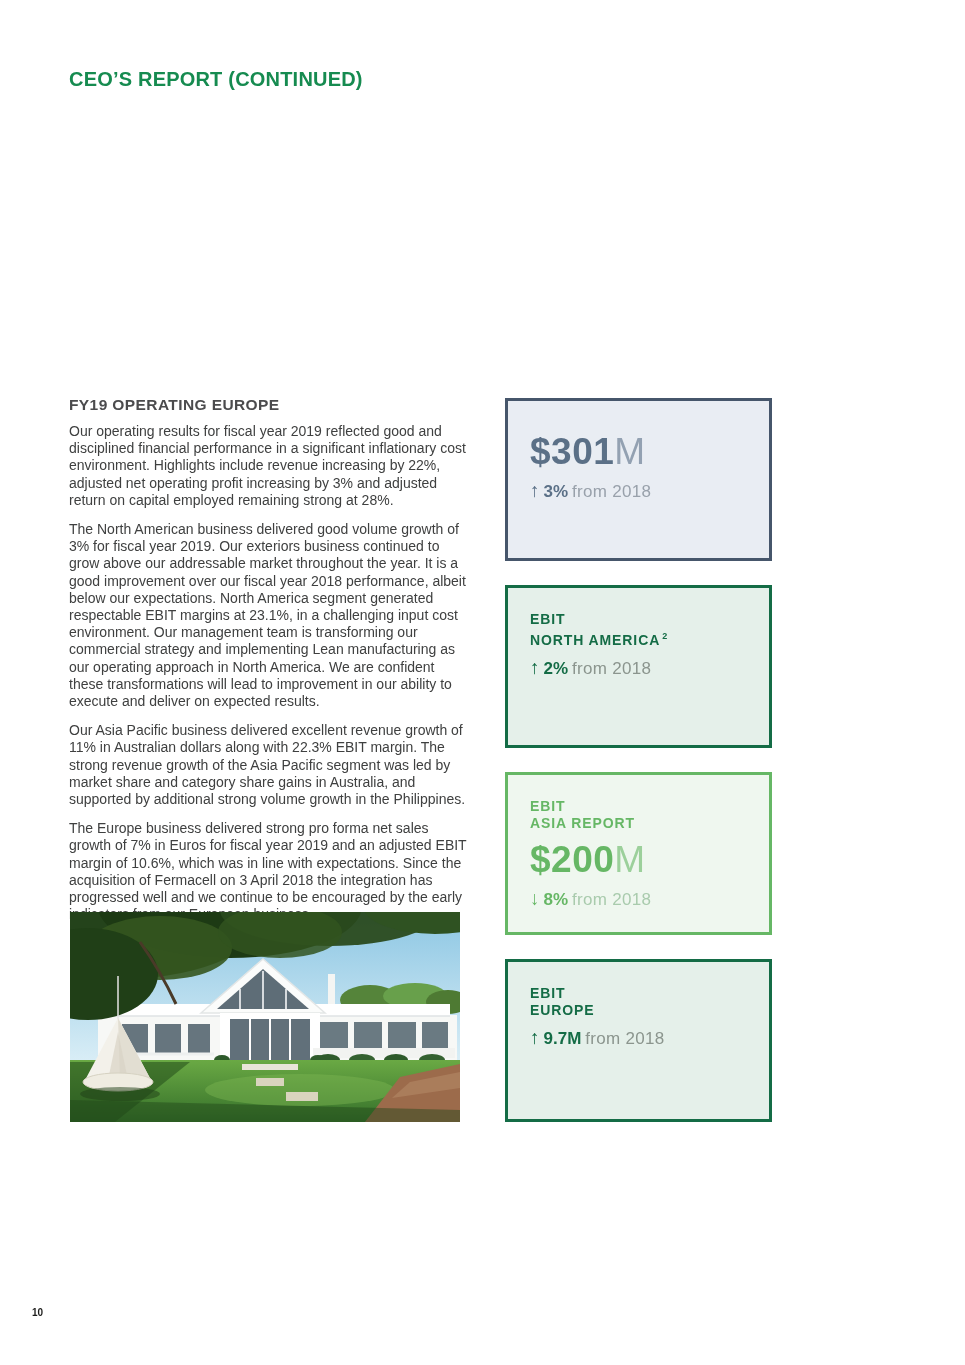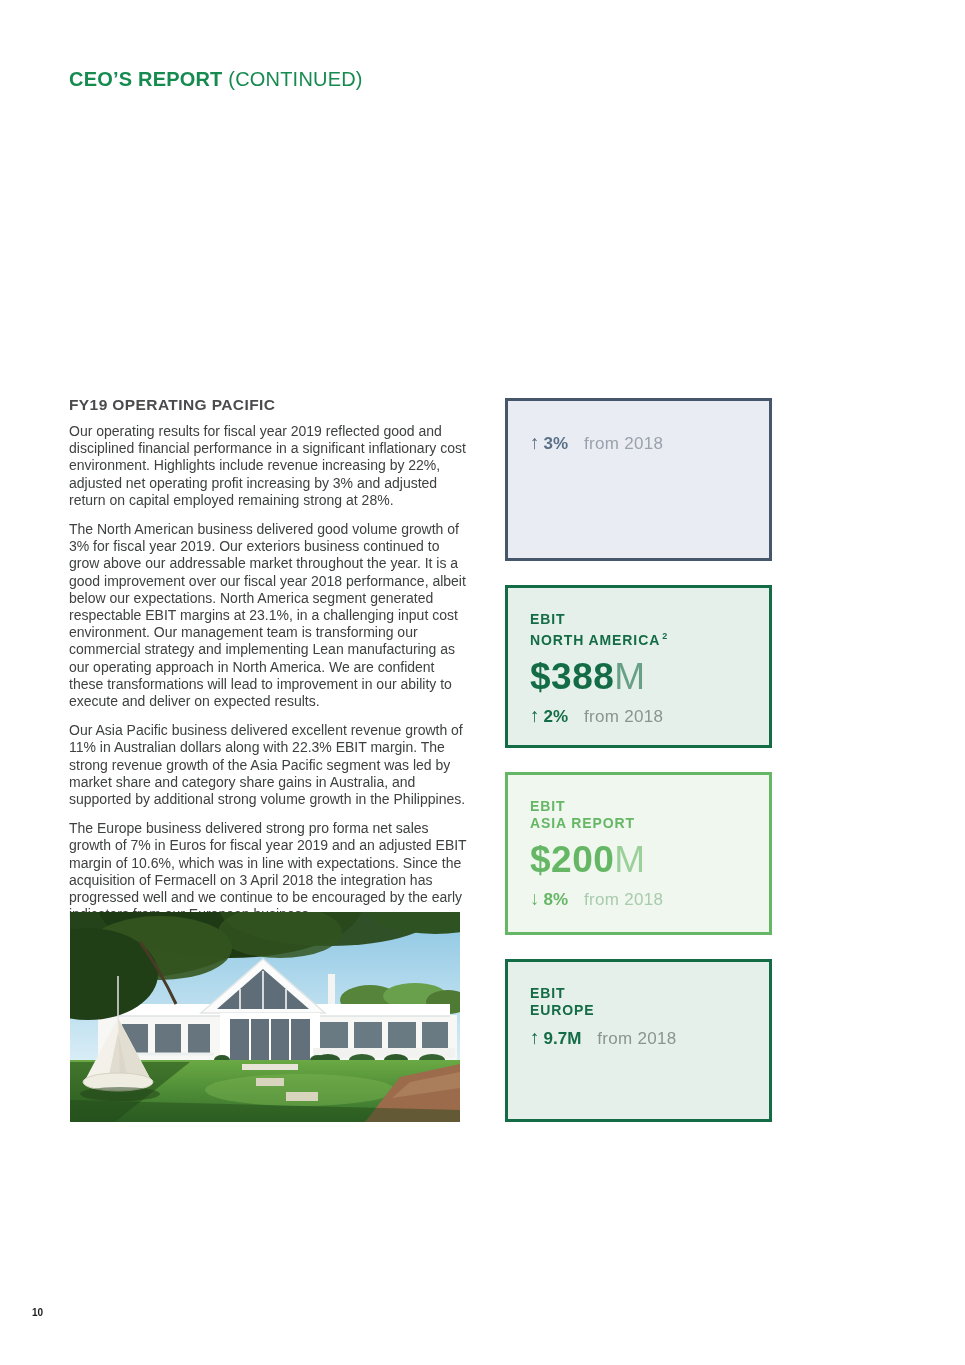--- a/index.html
+++ b/index.html
@@ -7,53 +7,53 @@
     --slate_muted:#99a1ab; --green_dark:#146c46; --green_dark_bg:#e5f0ea; --green_dark_muted:#8b958e;
     --green_mid:#66b765; --green_mid_bg:#eff7ef; --green_mid_muted:#a9cbad;
     --body_text:#3f4040; --heading_text:#4b4b4d; --page_number:#1d1d1b;
   }
   *{box-sizing:border-box;}
   html,body{margin:0;padding:0;}
   body{width:965px;height:1365px;background:#ffffff;font-family:"Liberation Sans",sans-serif;position:relative;overflow:hidden;}
   .page{position:absolute;inset:0;background:#ffffff;}
 
   .page-title{position:absolute;left:69px;top:68px;margin:0;font-size:20px;font-weight:800;color:var(--brand_green);letter-spacing:.2px;}
-  .page-title .t-reg{font-weight:400;}
+  .page-title .t-reg{font-weight:700;}
 
   .article{position:absolute;left:69px;top:396px;width:398px;}
   .article h2{margin:0 0 9px 0;font-size:15.5px;font-weight:800;color:var(--heading_text);letter-spacing:.4px;}
   .article p{margin:0 0 12px 0;font-size:14px;line-height:17.2px;color:var(--body_text);}
 
   .photo{position:absolute;left:70px;top:912px;width:390px;height:210px;margin:0;overflow:hidden;}
   .photo svg{display:block;}
 
   .stats{position:absolute;left:505px;top:398px;width:267px;display:flex;flex-direction:column;gap:24px;}
   .card{height:163px;border:3px solid;padding:23px 18px 0 22px;}
   .theme-slate{border-color:var(--slate_border);background:var(--slate_bg);--accent:var(--slate);--muted:var(--slate_muted);}
   .theme-green-dark{border-color:var(--green_dark);background:var(--green_dark_bg);--accent:var(--green_dark);--muted:var(--green_dark_muted);}
   .theme-green-mid{border-color:var(--green_mid);background:var(--green_mid_bg);--accent:var(--green_mid);--muted:var(--green_mid_muted);}
   .card-title{font-size:14px;line-height:17px;font-weight:800;letter-spacing:.9px;color:var(--accent);}
   .card-title sup{font-size:9px;letter-spacing:0;margin-left:2px;}
   .card-value{margin-top:8px;font-size:37px;font-weight:800;color:var(--accent);letter-spacing:.5px;line-height:40px;}
   .card-value .unit{font-weight:400;opacity:.6;letter-spacing:0;}
   .card-change{margin-top:8px;font-size:17px;font-weight:800;color:var(--accent);}
   .card-change .arrow{font-size:19px;margin-right:4px;font-weight:900;}
-  .card-change .suffix{font-weight:400;color:var(--muted);letter-spacing:.3px;margin-left:16px;}
+  .card-change .suffix{font-weight:400;color:var(--muted);letter-spacing:.3px;margin-left:4px;}
 
   .page-number{position:absolute;left:32px;top:1307px;font-size:10px;font-weight:800;color:var(--page_number);}
 </style>
 </head>
 <body>
 
 <div class="page">
 
   <h1 class="page-title"><span class="t-bold">CEO’S REPORT</span><span class="t-reg"> (CONTINUED)</span></h1>
 
   <section class="article">
-    <h2>FY19 OPERATING PACIFIC</h2>
+    <h2>FY19 OPERATING EUROPE</h2>
     <p>Our operating results for fiscal year 2019 reflected good and disciplined financial performance in a significant inflationary cost environment. Highlights include revenue increasing by 22%, adjusted net operating profit increasing by 3% and adjusted return on capital employed remaining strong at 28%.</p>
     <p>The North American business delivered good volume growth of 3% for fiscal year 2019. Our exteriors business continued to grow above our addressable market throughout the year. It is a good improvement over our fiscal year 2018 performance, albeit below our expectations. North America segment generated respectable EBIT margins at 23.1%, in a challenging input cost environment. Our management team is transforming our commercial strategy and implementing Lean manufacturing as our operating approach in North America. We are confident these transformations will lead to improvement in our ability to execute and deliver on expected results.</p>
     <p>Our Asia Pacific business delivered excellent revenue growth of 11% in Australian dollars along with 22.3% EBIT margin. The strong revenue growth of the Asia Pacific segment was led by market share and category share gains in Australia, and supported by additional strong volume growth in the Philippines.</p>
     <p>The Europe business delivered strong pro forma net sales growth of 7% in Euros for fiscal year 2019 and an adjusted EBIT margin of 10.6%, which was in line with expectations. Since the acquisition of Fermacell on 3 April 2018 the integration has progressed well and we continue to be encouraged by the early indicators from our European business.</p>
   </section>
 
   <figure class="photo">
     <svg width="390" height="210" viewBox="0 0 390 210">
       <defs>
         <linearGradient id="sky" x1="0" y1="0" x2="0" y2="1">
@@ -136,26 +136,26 @@
       <polygon points="48,106 50,170 82,170" fill="#e2ded2"></polygon>
       <polygon points="48,120 38,168 58,168" fill="#d8d3c4" opacity="0.7"></polygon>
       <ellipse cx="48" cy="170" rx="35" ry="9" fill="#efece1" stroke="#d6d2c2" stroke-width="1"></ellipse>
       <ellipse cx="50" cy="182" rx="40" ry="7" fill="#1e3d16" opacity="0.5"></ellipse>
     </svg>
   </figure>
 
   <aside class="stats">
 
     <div class="card theme-slate">
+      <div class="card-value"><span class="val">$301</span><span class="unit">M</span></div>
       <div class="card-change"><span class="arrow">↑</span><span class="delta">3%</span><span class="suffix">from 2018</span></div>
     </div>
 
     <div class="card theme-green-dark">
       <div class="card-title"><span>EBIT</span><br><span>NORTH AMERICA</span><sup>2</sup></div>
-      <div class="card-value"><span class="val">$388</span><span class="unit">M</span></div>
       <div class="card-change"><span class="arrow">↑</span><span class="delta">2%</span><span class="suffix">from 2018</span></div>
     </div>
 
     <div class="card theme-green-mid">
       <div class="card-title"><span>EBIT</span><br><span>ASIA REPORT</span></div>
       <div class="card-value"><span class="val">$200</span><span class="unit">M</span></div>
       <div class="card-change"><span class="arrow">↓</span><span class="delta">8%</span><span class="suffix">from 2018</span></div>
     </div>
 
     <div class="card theme-green-dark">

